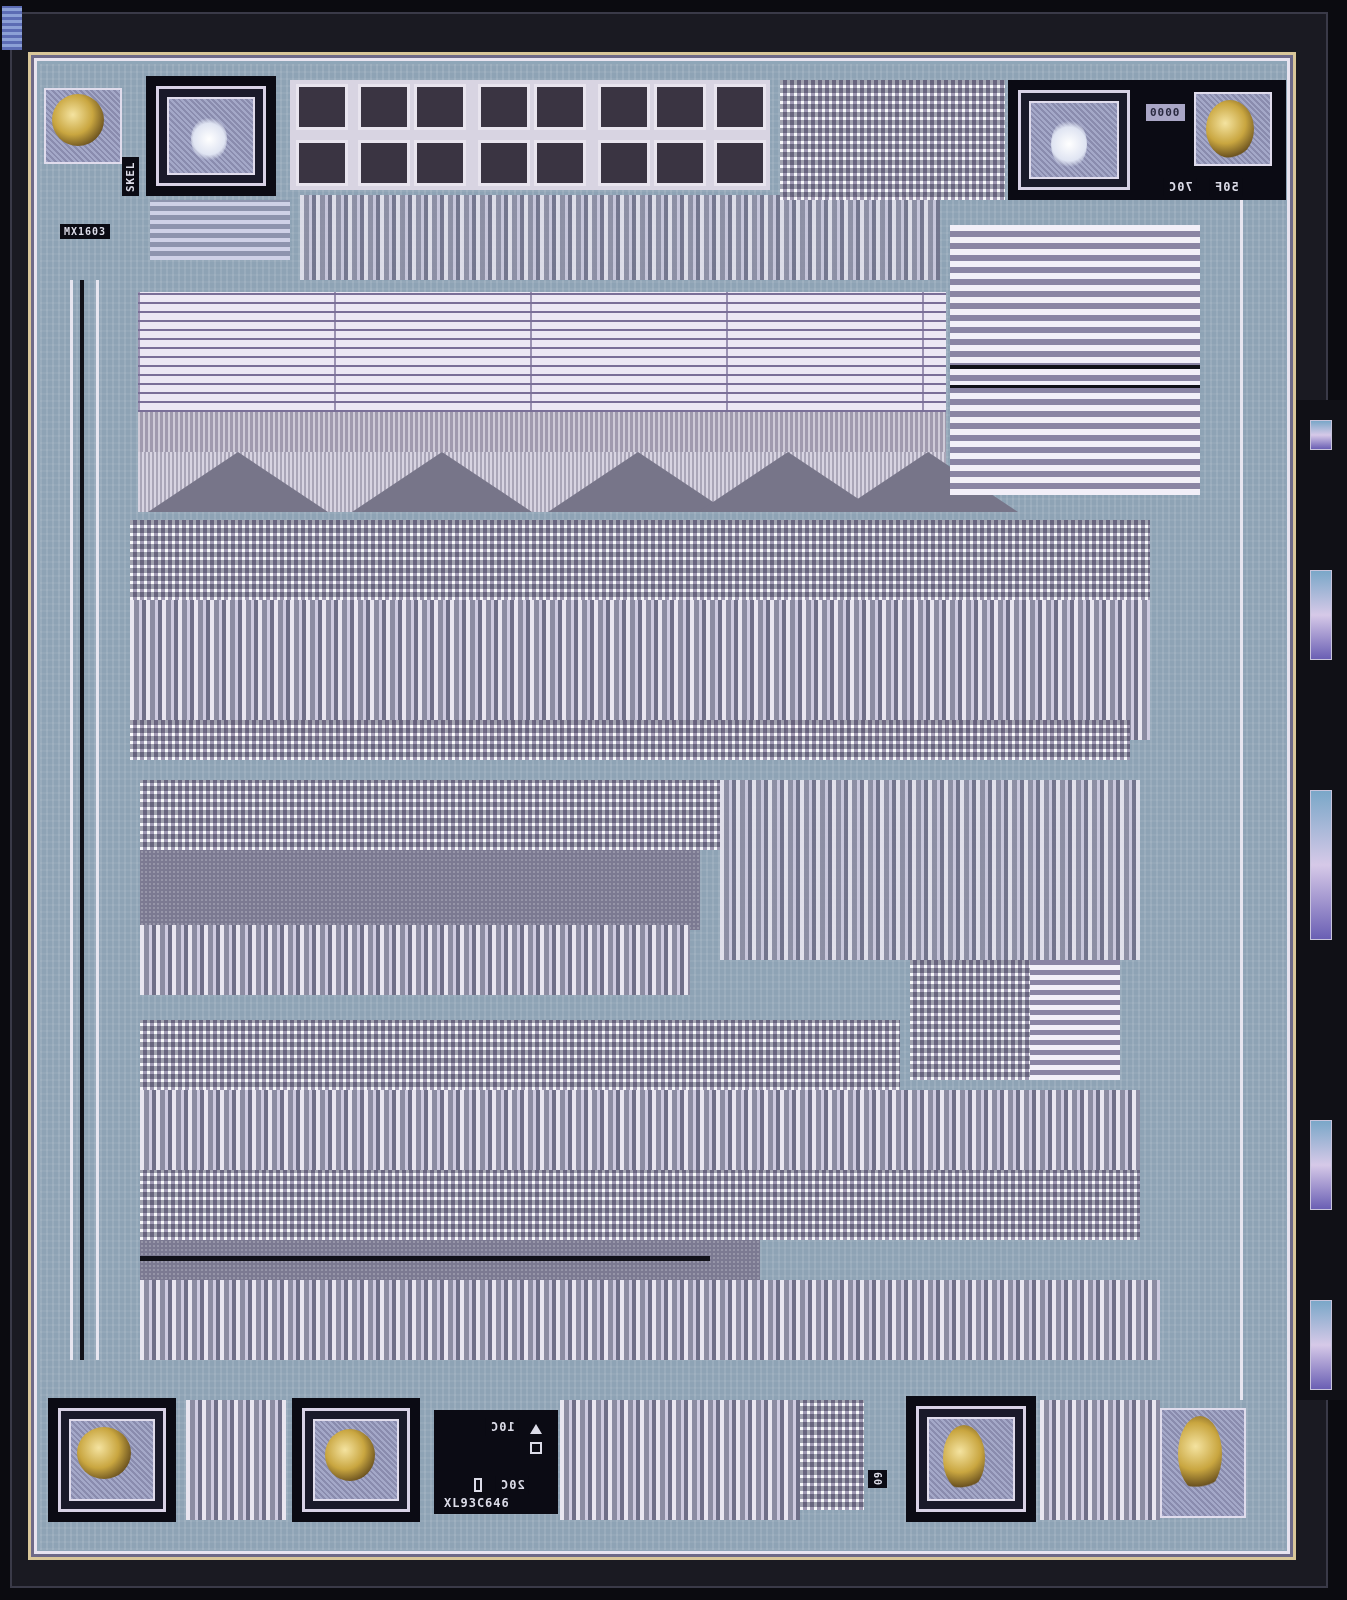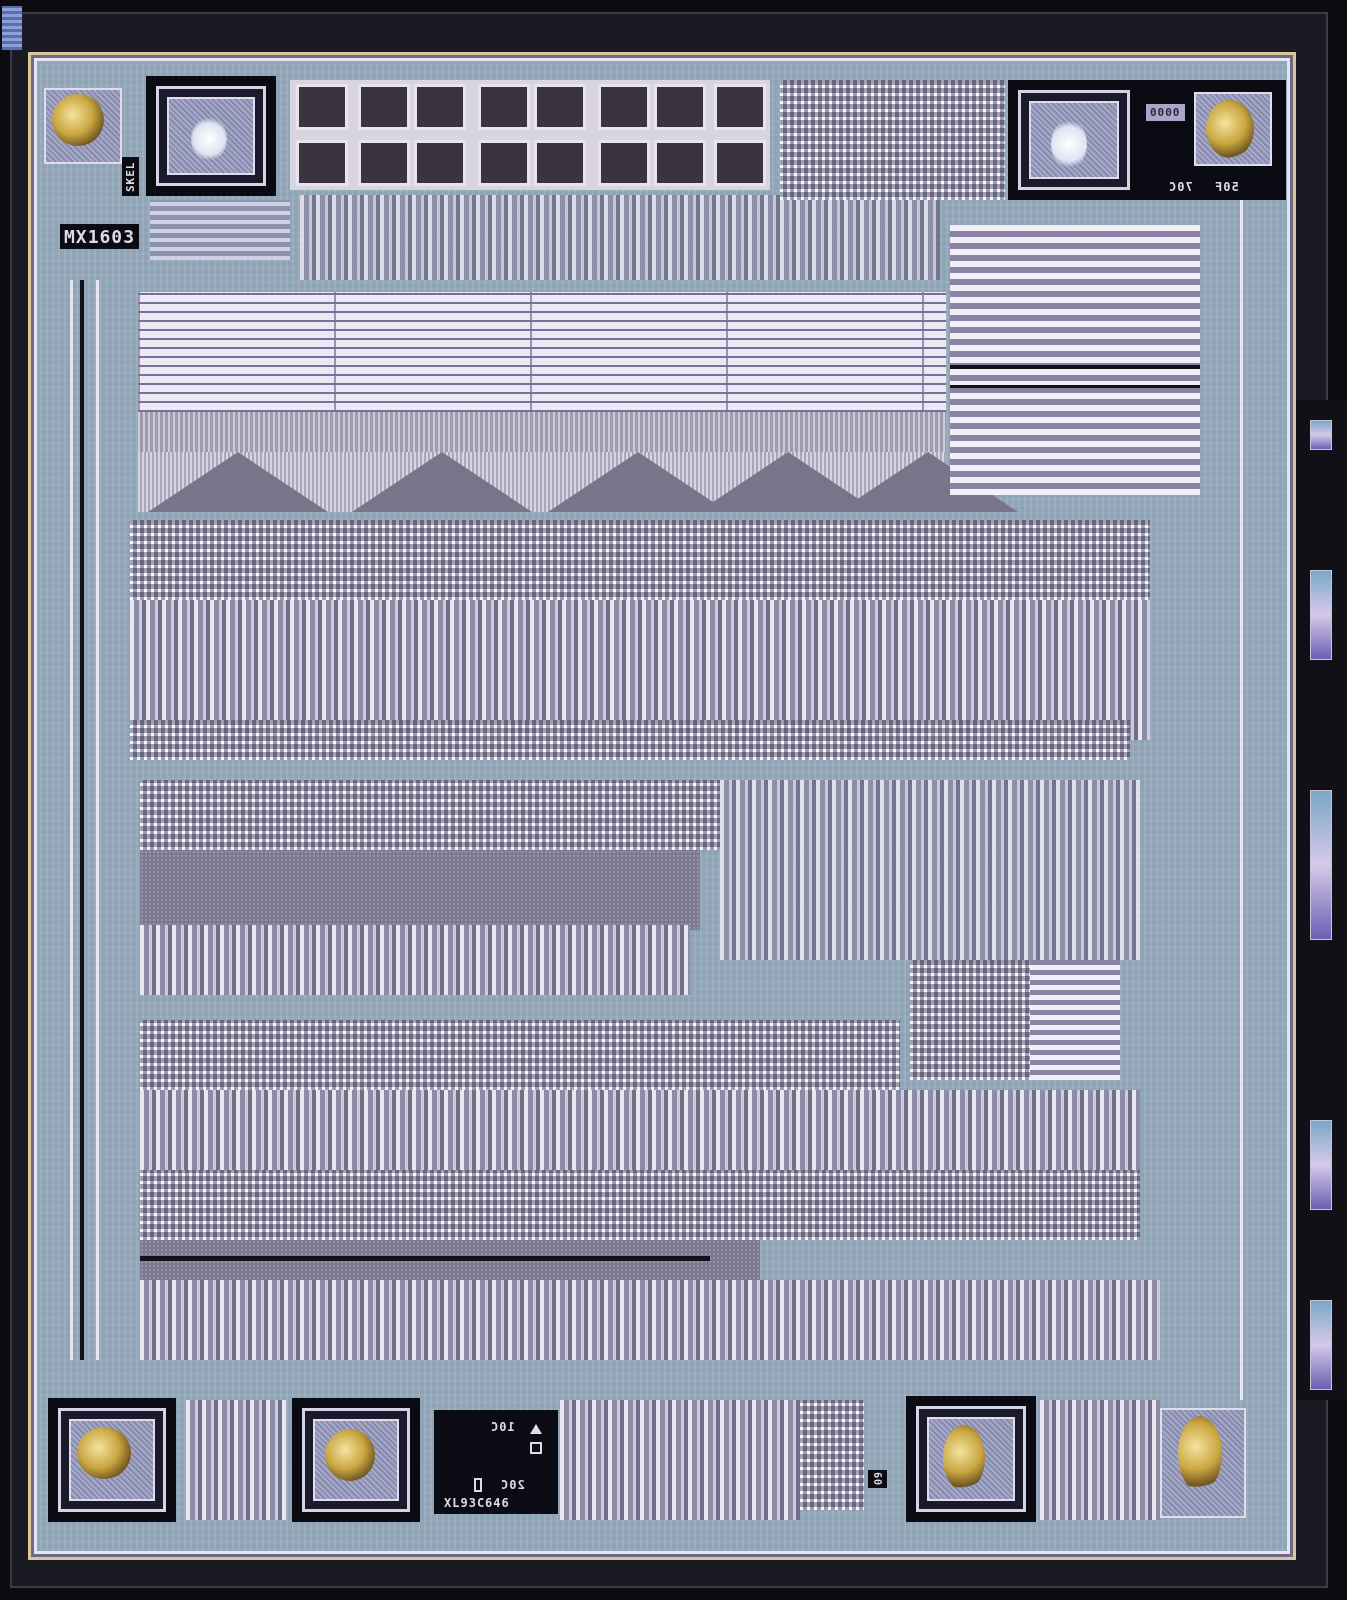--- a/index.html
+++ b/index.html
@@ -34,21 +34,21 @@
   .logic { background:
           repeating-linear-gradient(90deg, rgba(255,255,255,0.85) 0 3px, rgba(150,140,170,0.8) 3px 7px),
           repeating-linear-gradient(0deg, rgba(255,255,255,0.5) 0 3px, rgba(110,110,130,0.6) 3px 8px);
           background-blend-mode:multiply; }
   .logic2 { background:
           repeating-linear-gradient(90deg, #e9e6f0 0 4px, #8c8ca2 4px 9px, #cfcbe0 9px 12px, #6f6f88 12px 16px); }
   .gray-field { background:
           radial-gradient(circle, rgba(255,255,255,0.2) 1px, transparent 1px) 0 0/4px 4px, #7c7a92; }
   .cap { background: #3a3442; border:3px solid #e8e4ee; }
   .triangle { width:0; height:0; border-left:90px solid transparent; border-right:90px solid transparent; border-bottom:60px solid #777589; }
-  .label { color:#dcdce8; background:#0b0b14; font-size:18px; font-weight:bold; letter-spacing:1px; padding:2px 4px; white-space:nowrap; }
+  .label { color:#dcdce8; background:#0b0b14; font-size:10px; font-weight:bold; letter-spacing:1px; padding:2px 4px; white-space:nowrap; }
   .rot { transform:rotate(-90deg); transform-origin:left top; }
   .mirror { transform:scaleX(-1); }
   .busline { background:#e8e6f0; }
   .darkline { background:#111118; }
   .rightpads { background:#101016; }
   .rp { background:linear-gradient(180deg,#7aa7c8,#d6c9e8,#6a5fb4); border:1px solid #c8c4dc; }
 </style>
 </head>
 <body>
 

